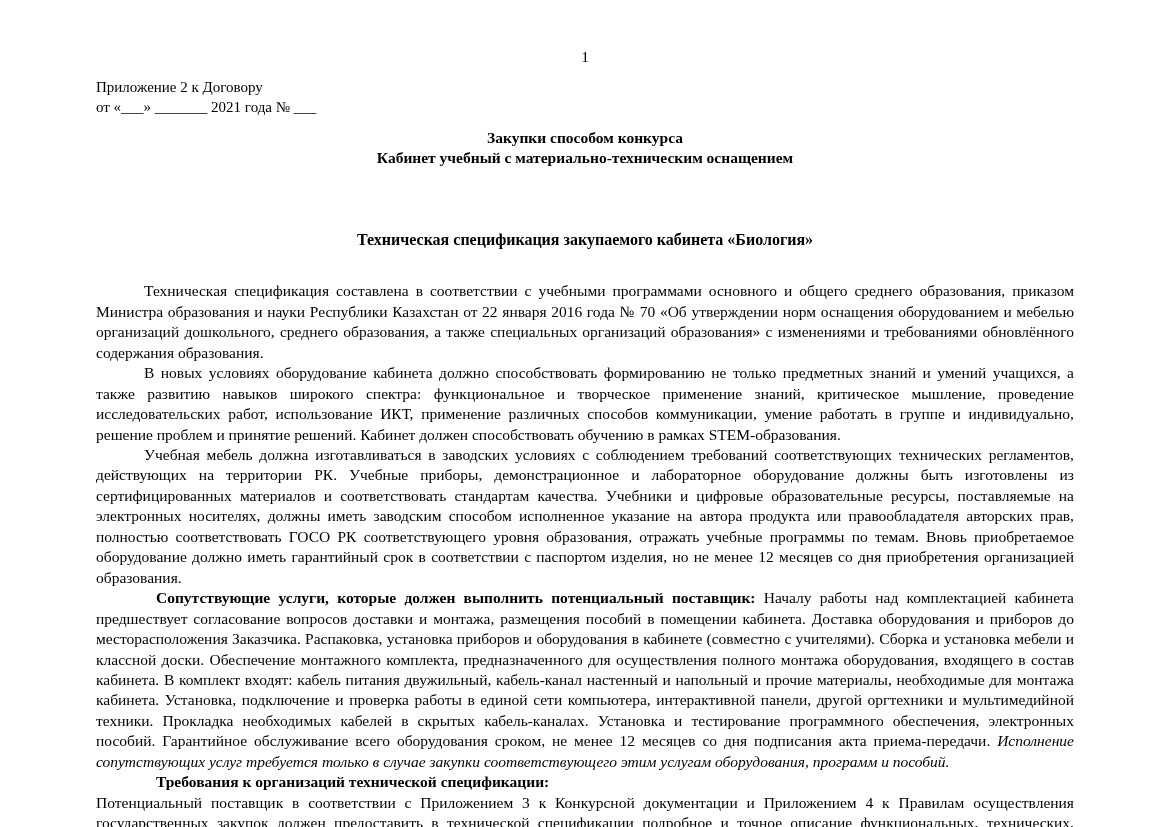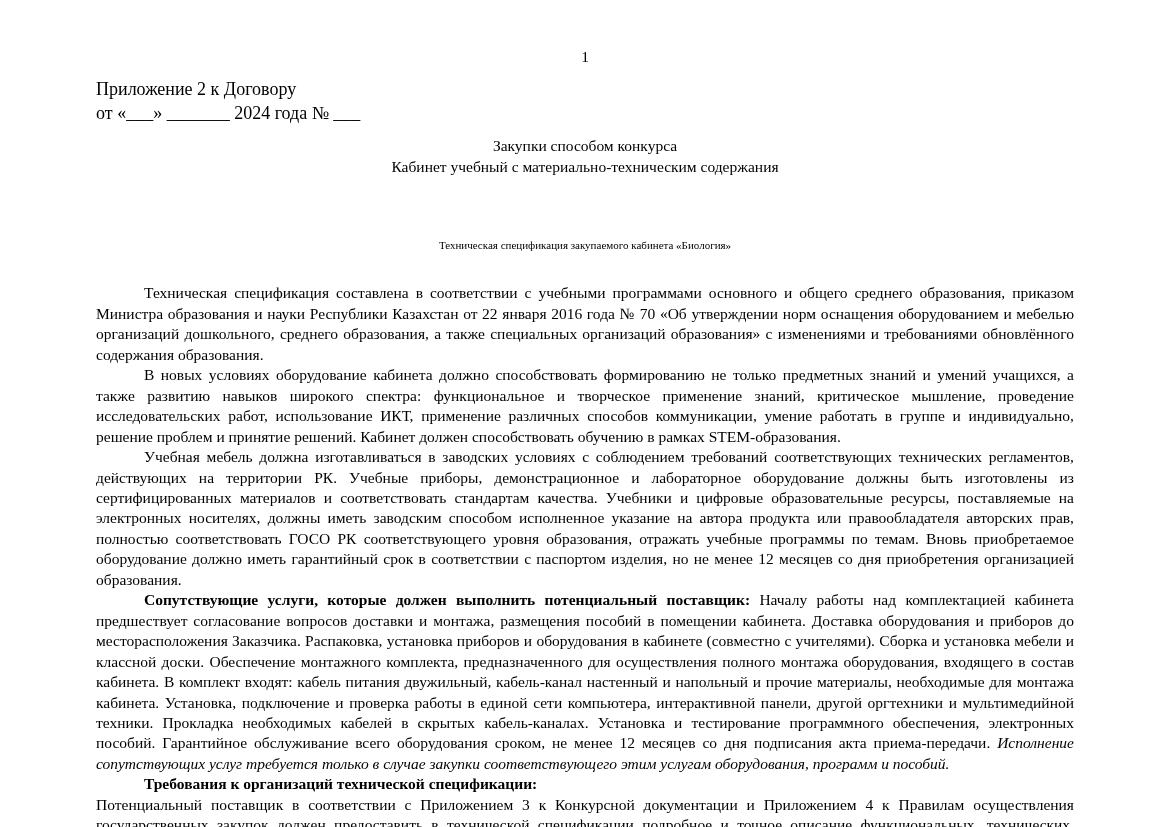--- a/index.html
+++ b/index.html
@@ -21,80 +21,81 @@
     box-sizing: border-box;
     padding: 48px 96px 0 96px;
   }
   .page-number {
     text-align: center;
     font-size: 15.5px;
     line-height: 1.1;
     margin: 0 0 12px 0;
   }
   .appendix-block {
-    font-size: 18px;
+    font-size: 15px;
     line-height: 1.35;
     margin: 0 0 6px 0;
   }
   .appendix-line {
     display: block;
     white-space: pre;
   }
   .center-bold {
     text-align: center;
-    font-weight: normal;
+    font-weight: bold;
     font-size: 15.5px;
     line-height: 1.35;
   }
   .heading-block {
     margin-top: 10px;
   }
   .spec-title {
     text-align: center;
-    font-weight: normal;
-    font-size: 11px;
+    font-weight: bold;
+    font-size: 16px;
     margin-top: 62px;
     margin-bottom: 0;
   }
   .body-text {
     margin: 0;
     font-size: 15.5px;
     line-height: 1.32;
     text-align: justify;
     text-justify: inter-word;
     hyphens: none;
   }
   .first-para {
     margin-top: 32px;
   }
   .indent {
     text-indent: 48px;
   }
   .bold {
     font-weight: bold;
+    margin-left: 12px;
   }
   .italic {
     font-style: italic;
   }
 </style>
 </head>
 <body>
 
 <div class="page">
 
   <div class="page-number">1</div>
 
   <div class="appendix-block">
     <span class="appendix-line">Приложение 2 к Договору</span>
-    <span class="appendix-line">от «___» _______ 2024 года № ___</span>
+    <span class="appendix-line">от «___» _______ 2021 года № ___</span>
   </div>
 
   <div class="heading-block">
     <div class="center-bold">Закупки способом конкурса</div>
-    <div class="center-bold">Кабинет учебный с материально-техническим содержания</div>
+    <div class="center-bold">Кабинет учебный с материально-техническим оснащением</div>
   </div>
 
   <div class="spec-title">Техническая спецификация закупаемого кабинета «Биология»</div>
 
   <p class="body-text indent first-para">Техническая спецификация составлена в соответствии с учебными программами основного и общего среднего образования, приказом Министра образования и науки Республики Казахстан от 22 января 2016 года № 70 «Об утверждении норм оснащения оборудованием и мебелью организаций дошкольного, среднего образования, а также специальных организаций образования» с изменениями и требованиями обновлённого содержания образования.</p>
 
   <p class="body-text indent">В новых условиях оборудование кабинета должно способствовать формированию не только предметных знаний и умений учащихся, а также развитию навыков широкого спектра: функциональное и творческое применение знаний, критическое мышление, проведение исследовательских работ, использование ИКТ, применение различных способов коммуникации, умение работать в группе и индивидуально, решение проблем и принятие решений. Кабинет должен способствовать обучению в рамках STEM-образования.</p>
 
   <p class="body-text indent">Учебная мебель должна изготавливаться в заводских условиях с соблюдением требований соответствующих технических регламентов, действующих на территории РК. Учебные приборы, демонстрационное и лабораторное оборудование должны быть изготовлены из сертифицированных материалов и соответствовать стандартам качества. Учебники и цифровые образовательные ресурсы, поставляемые на электронных носителях, должны иметь заводским способом исполненное указание на автора продукта или правообладателя авторских прав, полностью соответствовать ГОСО РК соответствующего уровня образования, отражать учебные программы по темам. Вновь приобретаемое оборудование должно иметь гарантийный срок в соответствии с паспортом изделия, но не менее 12 месяцев со дня приобретения организацией образования.</p>
 

